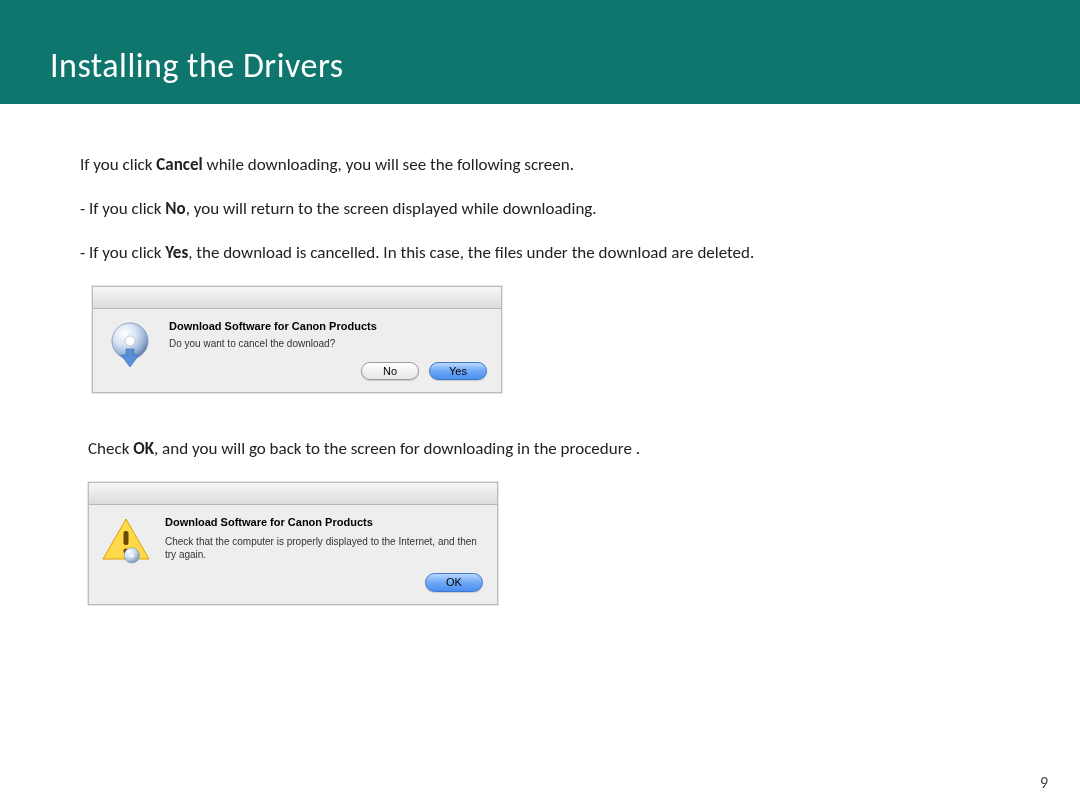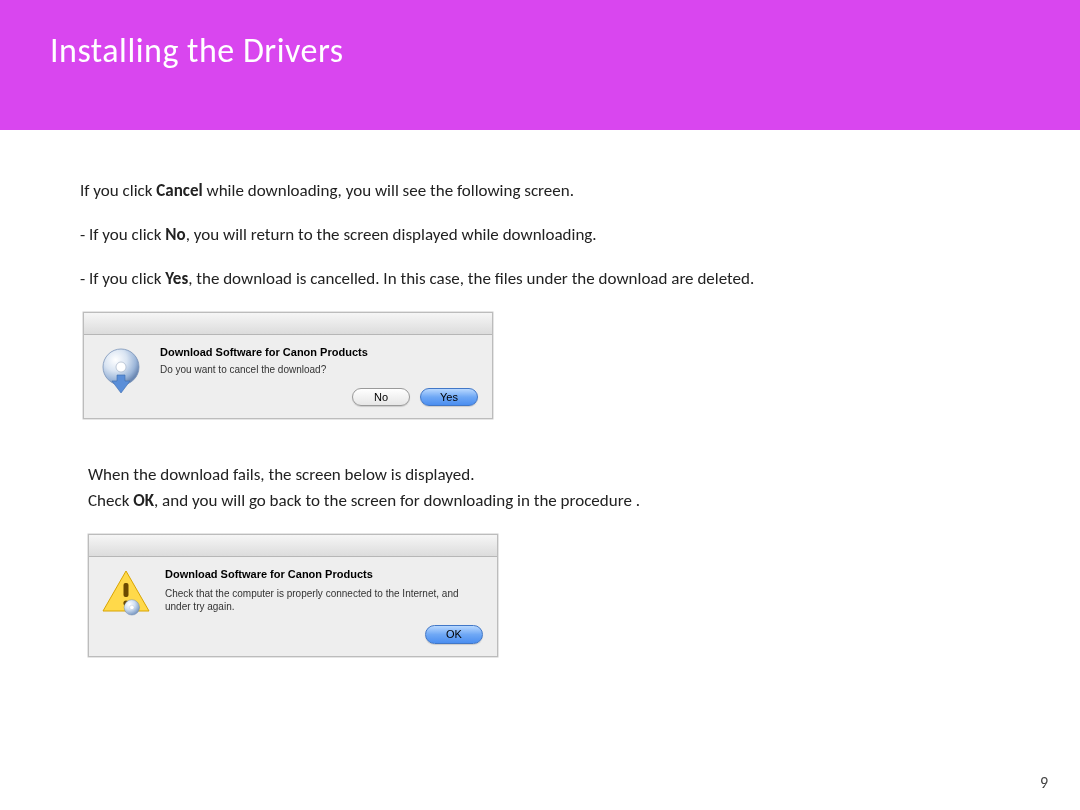--- a/index.html
+++ b/index.html
@@ -5,42 +5,42 @@
   * { box-sizing: border-box; margin: 0; padding: 0; }
   body {
     width: 1080px;
     height: 810px;
     font-family: Calibri, "Segoe UI", Arial, sans-serif;
     background: #ffffff;
     position: relative;
     overflow: hidden;
   }
   .header {
-    background: #d946ef;
-    height: 130px;
-    padding: 30px 50px 0 50px;
+    background: #0f766e;
+    height: 104px;
+    padding: 45px 50px 0 50px;
   }
   .header h1 {
     color: #ffffff;
     font-weight: 400;
     font-size: 34px;
     letter-spacing: 0.5px;
   }
   .content {
     padding: 50px 104px 0 80px;
     color: #222;
     font-size: 17px;
     line-height: 1.3;
   }
   .content p { margin-bottom: 22px; }
   .content .bold { font-weight: 700; }
   .dialog-outer {
     border: 1px solid #bcbcbc;
     width: 410px;
-    margin: 8px 0 45px 3px;
+    margin: 8px 0 45px 12px;
     background: #ffffff;
     box-shadow: 0 0 0 0.5px #ccc;
   }
   .dialog-titlebar {
     height: 22px;
     background: linear-gradient(#f6f6f6, #dcdcdc);
     border-bottom: 1px solid #b6b6b6;
   }
   .dialog-body {
     display: flex;
@@ -150,21 +150,20 @@
         <div class="dialog-title">Download Software for Canon Products</div>
         <div class="dialog-msg">Do you want to cancel the download?</div>
         <div class="dialog-buttons">
           <div class="mac-btn">No</div>
           <div class="mac-btn primary">Yes</div>
         </div>
       </div>
     </div>
   </div>
 
-  <p class="p2 sub-text">When the download fails, the screen below is displayed.</p>
   <p class="p2">
     <span>Check </span><span class="bold">OK</span><span>, and you will go back to the screen for downloading in the procedure .</span>
   </p>
 
   <div class="dialog-outer" style="margin-left:8px;">
     <div class="dialog-titlebar"></div>
     <div class="dialog-body">
       <div class="dialog-icon">
         <svg viewBox="0 0 54 54" width="54" height="54">
           <path d="M27 4 L50 44 L4 44 Z" fill="#ffd94a" stroke="#d9a400" stroke-width="1"></path>
@@ -178,21 +177,21 @@
                 <stop offset="100%" stop-color="#7d9bc4"></stop>
               </radialGradient>
             </defs>
             <circle cx="27" cy="48" r="14" fill="url(#disc2)" stroke="#6d86aa" stroke-width="0.8"></circle>
             <circle cx="27" cy="48" r="4" fill="#ffffff" stroke="#9aa9c0" stroke-width="0.5"></circle>
           </g>
         </svg>
       </div>
       <div class="dialog-text">
         <div class="dialog-title">Download Software for Canon Products</div>
-        <div class="dialog-detail">Check that the computer is properly connected to the Internet, and under try again.</div>
+        <div class="dialog-detail">Check that the computer is properly displayed to the Internet, and then try again.</div>
         <div class="dialog-buttons">
           <div class="mac-btn primary">OK</div>
         </div>
       </div>
     </div>
   </div>
 
 </div>
 
 <div class="page-number">9</div>

